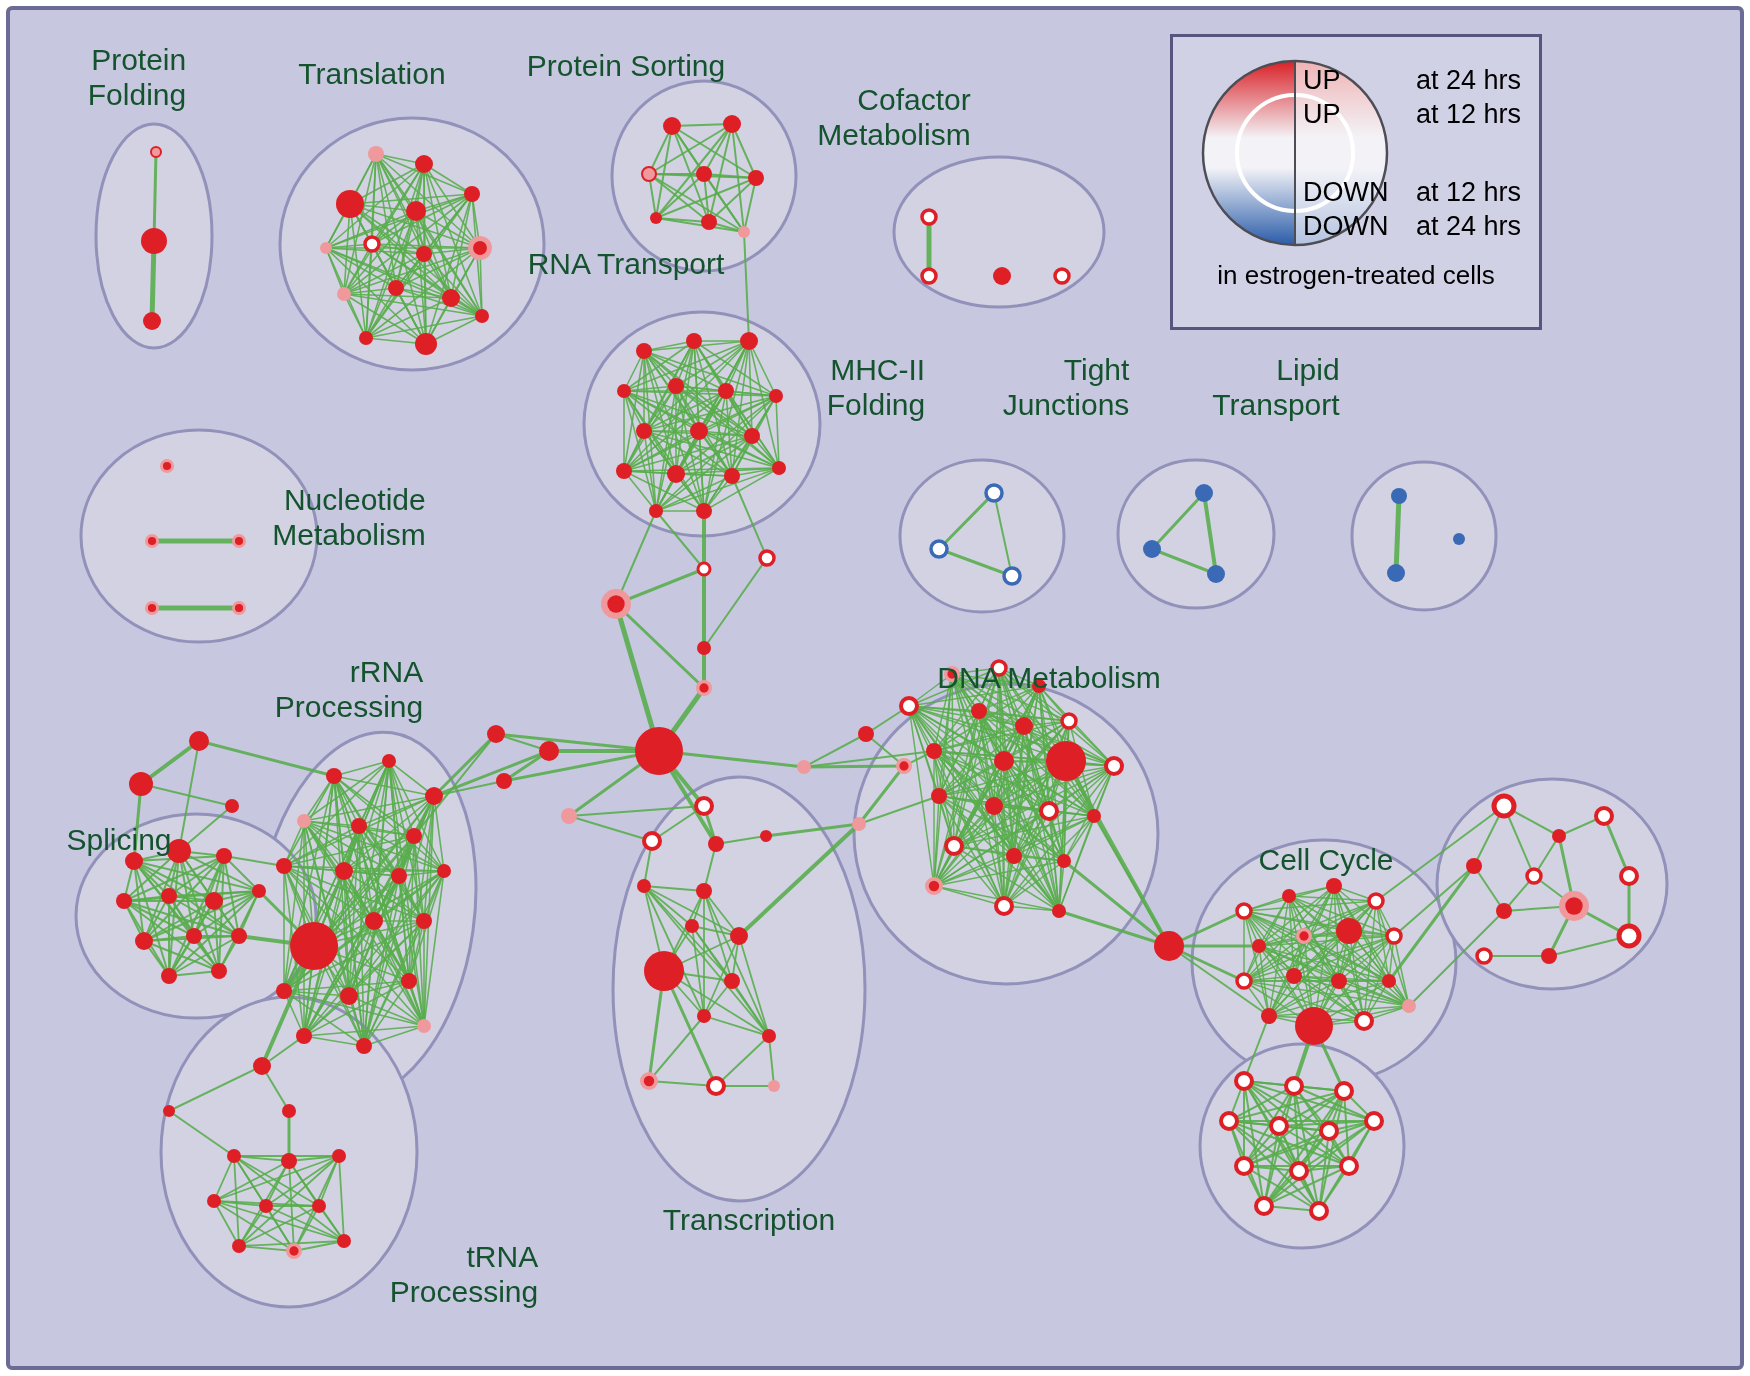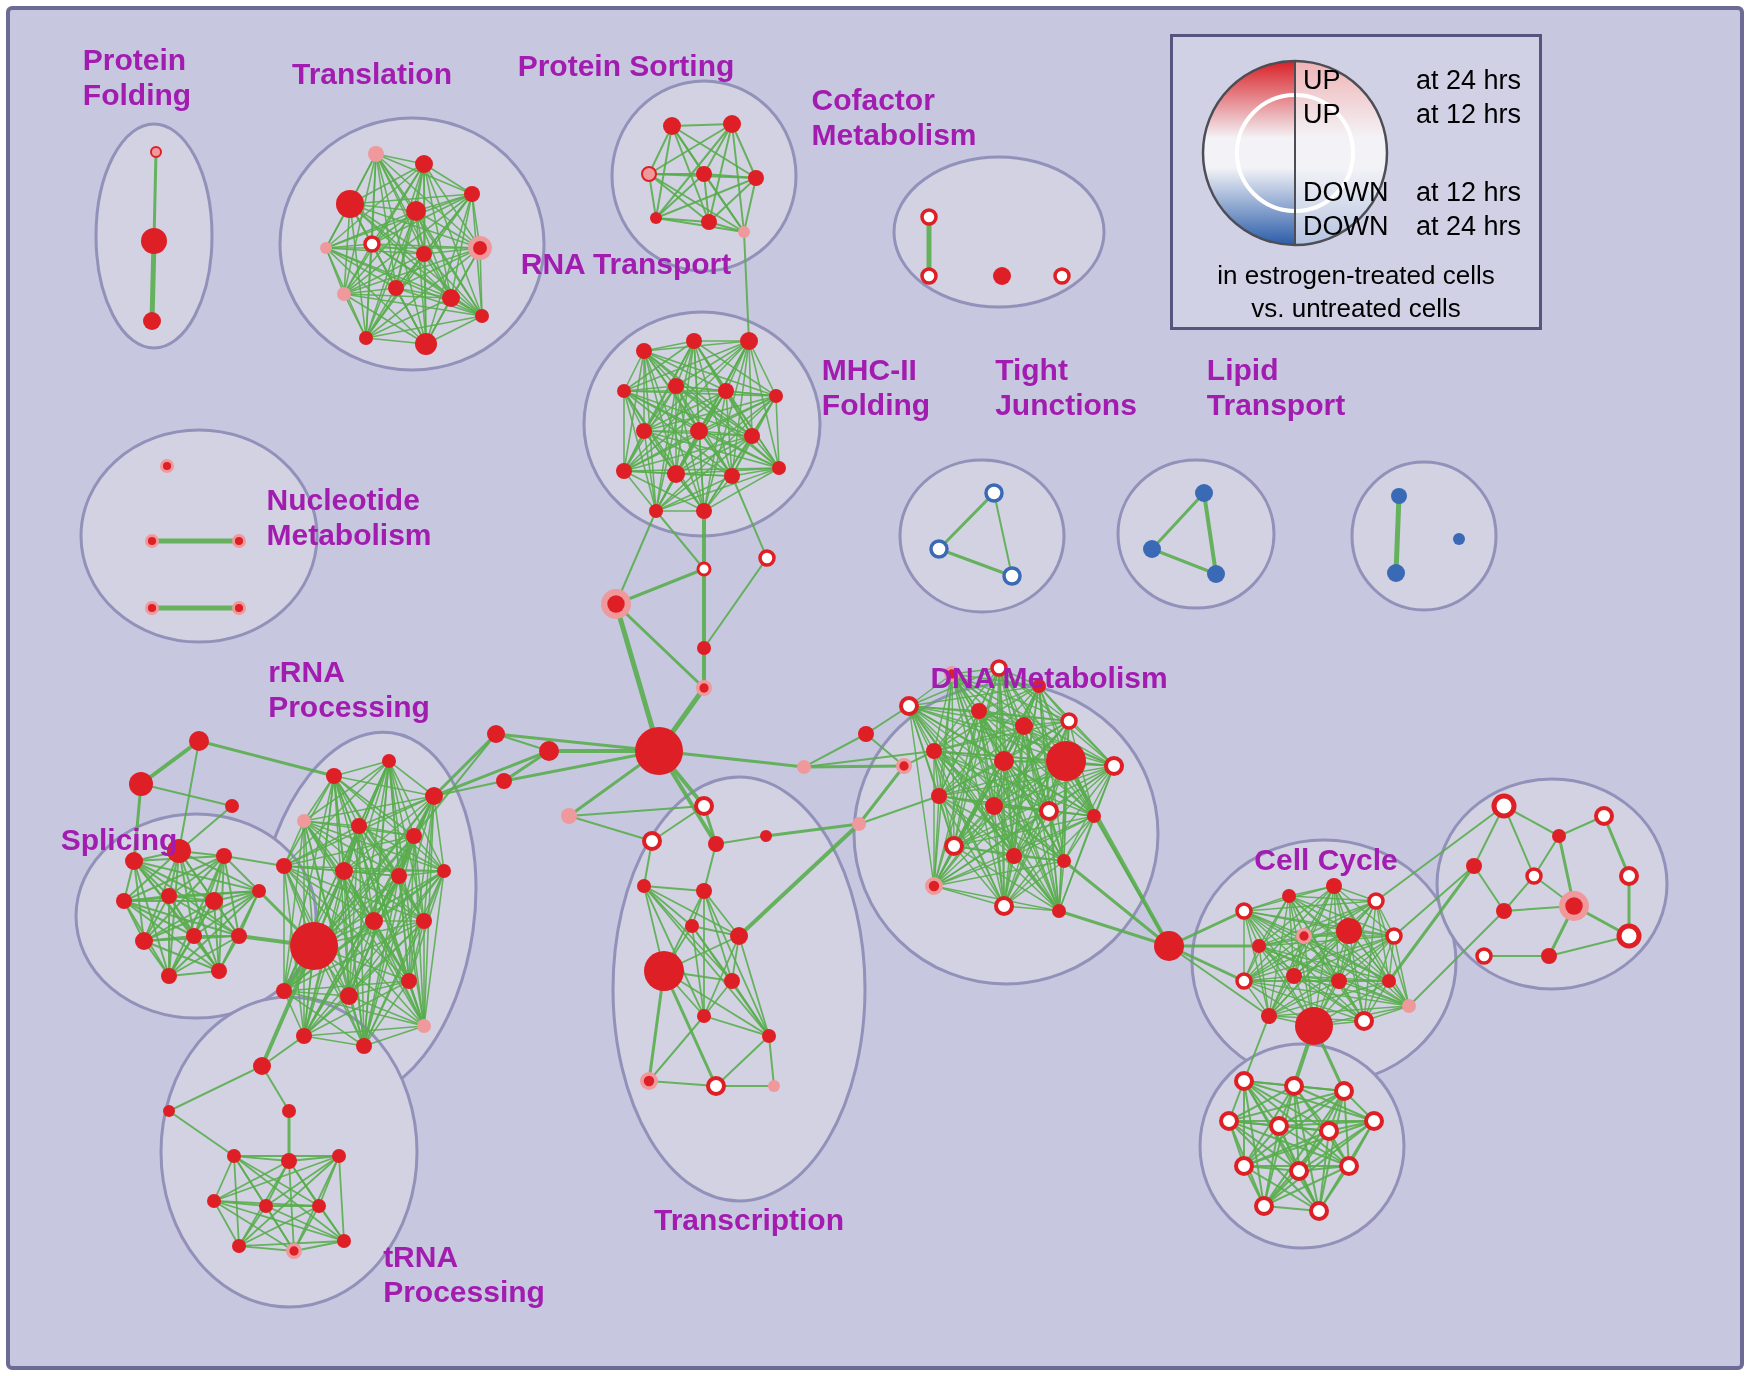--- a/index.html
+++ b/index.html
@@ -1,20 +1,20 @@
 <!DOCTYPE html>
 <html><head>
 <meta charset="utf-8">
 <style>
   html,body{margin:0;padding:0;background:#ffffff;}
   .figure{position:relative;width:1750px;height:1376px;background:#ffffff;font-family:"Liberation Sans",sans-serif;overflow:hidden;}
   .canvas{position:absolute;left:6px;top:6px;width:1738px;height:1364px;background:#c7c7e0;border:4px solid #6b6b96;border-radius:6px;box-sizing:border-box;}
   #graph-svg{position:absolute;left:0;top:0;}
   #labels{position:absolute;left:0;top:0;width:100%;height:100%;pointer-events:none;}
-  .cluster-label{position:absolute;transform:translateX(-50%);text-align:left;font-size:30px;line-height:1.17;color:#a21caf;white-space:pre-line;font-weight:bold;}
+  .cluster-label{position:absolute;transform:translateX(-50%);text-align:right;font-size:30px;line-height:1.17;color:#14532d;white-space:pre-line;}
   .legend{position:absolute;left:1160px;top:24px;width:372px;height:296px;border:3px solid #55557d;background:rgba(255,255,255,0.18);box-sizing:border-box;}
   .legend-glyph{position:absolute;left:22px;top:16px;}
   .lrow{position:absolute;left:130px;right:18px;display:flex;justify-content:space-between;font-size:27px;color:#000;}
   .lword{font-size:27px;}
   .ltime{font-size:27px;}
   .lcaption{position:absolute;left:0;right:0;top:222px;text-align:center;font-size:26px;line-height:1.25;color:#000;}
 </style>
 </head>
 <body>
 
@@ -1366,17 +1366,16 @@
       <div class="lrow" style="top:140px">
         <span class="lword">DOWN</span>
         <span class="ltime">at 12 hrs</span>
       </div>
       <div class="lrow" style="top:174px">
         <span class="lword">DOWN</span>
         <span class="ltime">at 24 hrs</span>
       </div>
       <div class="lcaption">
         <div>in estrogen-treated cells</div>
-        <div>vs. untreated cells</div>
       </div>
     </div>
   </div>
 </div>
 
 </body></html>

